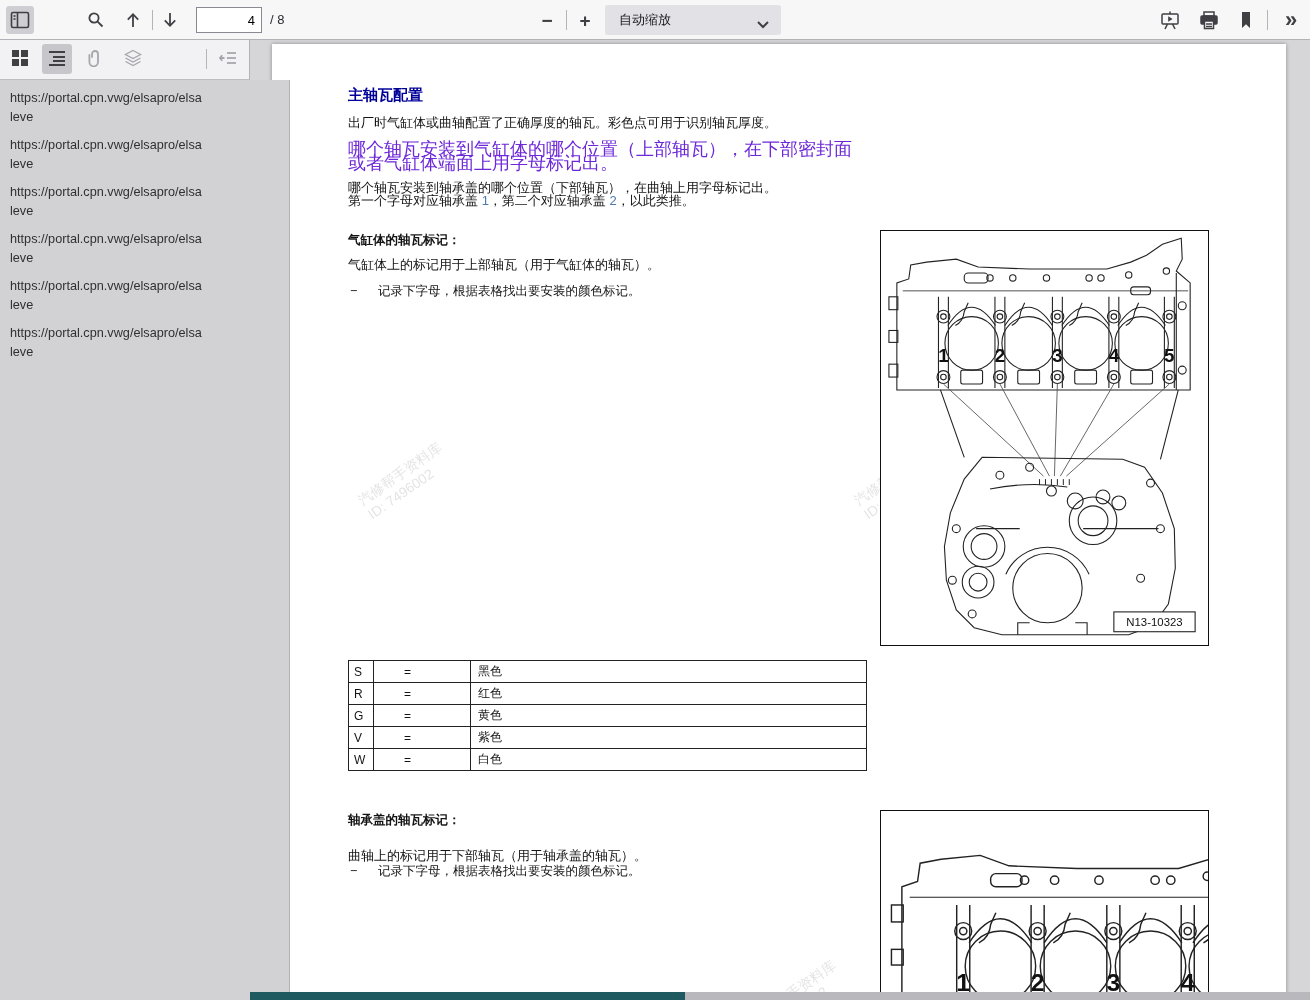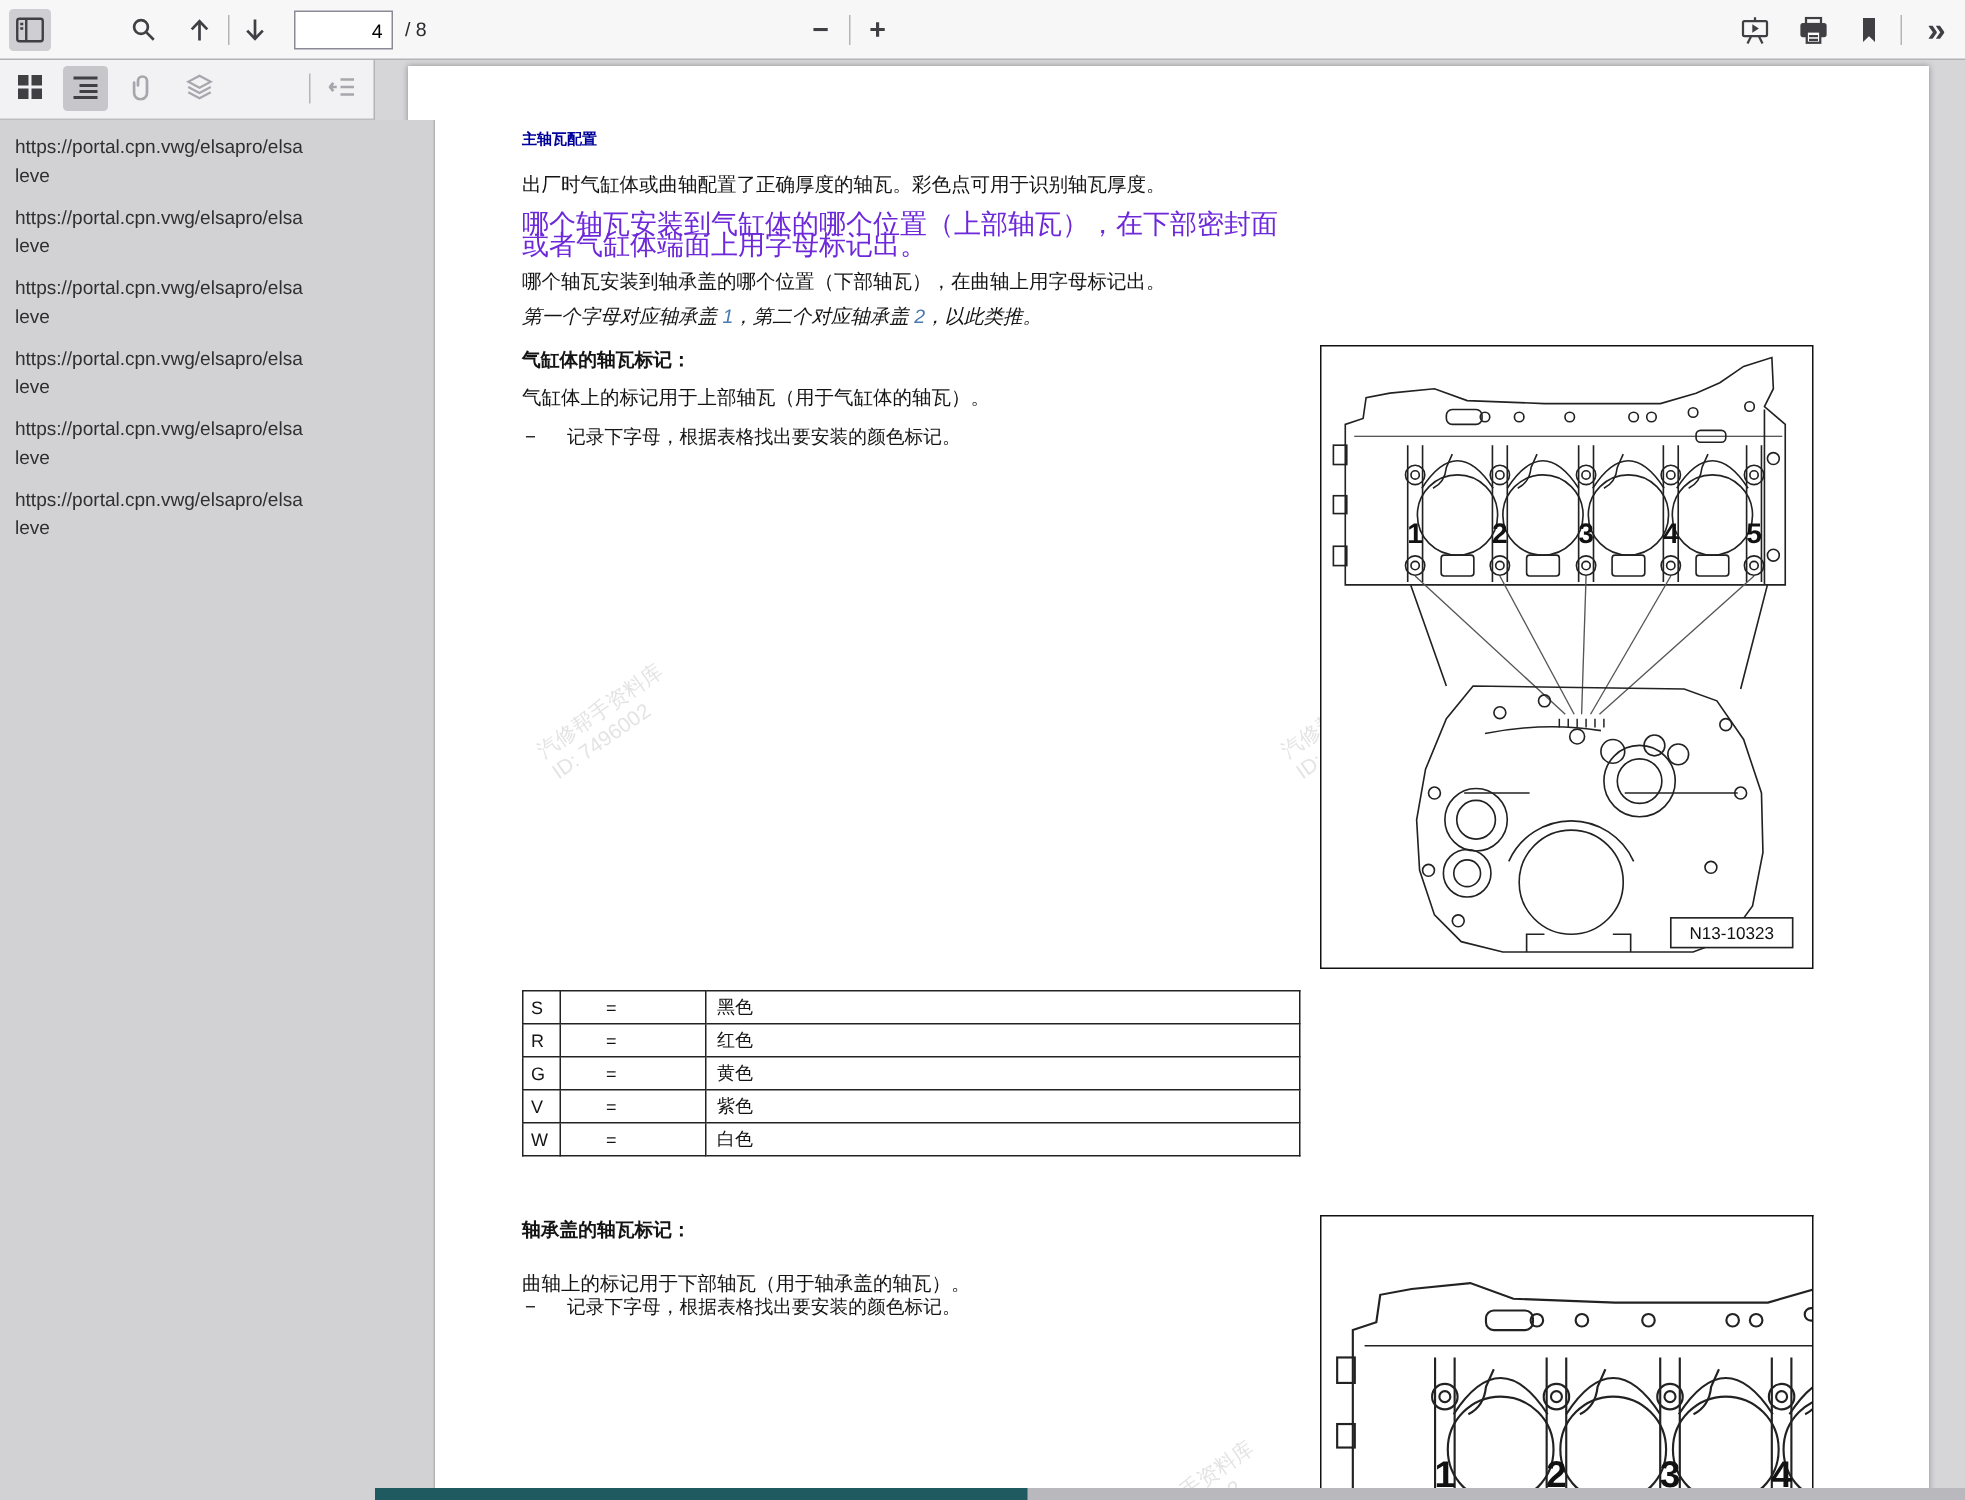--- a/index.html
+++ b/index.html
@@ -31,21 +31,21 @@
            border-right:1px solid #b3b3b6;box-sizing:border-box;overflow:hidden;z-index:20;}
   .outline{padding:9px 0 0 10px;}
   .outline-item{margin-bottom:9px;cursor:pointer;}
   .outline-item div{font-size:12.7px;line-height:19px;color:#303034;white-space:nowrap;overflow:hidden;}
   
   .viewer{position:absolute;left:250px;top:40px;width:1060px;height:960px;overflow:hidden;background:#d6d6d9;}
   .pdf-page{position:absolute;left:22px;top:4px;width:1014px;height:1200px;background:#fff;
             box-shadow:0 0 4px rgba(0,0,0,.35);}
   .pdf-page *{box-sizing:border-box;}
   .abs{position:absolute;}
-  .doc-title{font-size:10px;font-weight:bold;text-align:center;}
+  .doc-title{font-size:15px;font-weight:bold;text-align:center;}
   .body-txt{font-size:13px;color:#141414;line-height:13px;}
   .para{width:506px;font-size:18px;color:#6d28d9;line-height:13px;}
   .bold-head{font-size:12.5px;font-weight:bold;color:#141414;}
   .dash-line{font-size:12.5px;color:#141414;}
   .dash-line .dash{display:inline-block;width:28px;}
   .figure-box{border:1px solid #111;background:#fff;}
   .color-table{border-collapse:collapse;table-layout:fixed;width:518px;}
   .color-table td{border:1px solid #222;height:22px;font-size:12px;color:#141414;padding:0;}
   .color-table .c1{width:25px;padding-left:5px;}
   .color-table .c2{width:97px;padding-left:30px;}
@@ -113,20 +113,28 @@
     <span class="page-total">/ 8</span>
 
     <button class="tbtn" style="left:533px;">
       <span class="glyphbtn">−</span>
     </button>
     <div class="tb-divider" style="left:566px;"></div>
     <button class="tbtn" style="left:571px;">
       <span class="glyphbtn">+</span>
     </button>
 
+    <div class="zoom-select">
+      <span>自动缩放</span>
+      <span class="chev">
+        <svg width="12" height="8" viewBox="0 0 12 8">
+            <polyline points="1,1 6,6 11,1" stroke="#3f3f44" stroke-width="2" fill="none"></polyline>
+          </svg>
+      </span>
+    </div>
 
     <button class="tbtn" style="left:1156px;">
       <span>
         <svg width="20" height="19" viewBox="0 0 20 19">
             <g stroke="#3f3f44" stroke-width="1.5" fill="none">
           <line x1="10" y1="0.5" x2="10" y2="3"></line>
               <rect x="2" y="3" width="16" height="10" rx="1"></rect>
           <line x1="5" y1="18" x2="7.5" y2="13"></line>
               <line x1="15" y1="18" x2="12.5" y2="13"></line>
           <path d="M8.2,5.2 L12.6,8 L8.2,10.8 Z" fill="#3f3f44" stroke="none"></path>
@@ -251,21 +259,21 @@
     <div class="pdf-page">
 
       <div class="abs doc-title" style="left:76px;top:42px;color:#000099;">主轴瓦配置</div>
 
       <div class="abs body-txt" style="left:76px;top:72px;">出厂时气缸体或曲轴配置了正确厚度的轴瓦。彩色点可用于识别轴瓦厚度。</div>
 
       <div class="abs para" style="left:76px;top:98px;line-height:14px;">哪个轴瓦安装到气缸体的哪个位置（上部轴瓦），在下部密封面或者气缸体端面上用字母标记出。</div>
 
       <div class="abs body-txt" style="left:76px;top:137px;">哪个轴瓦安装到轴承盖的哪个位置（下部轴瓦），在曲轴上用字母标记出。</div>
 
-      <div class="abs body-txt" style="left:76px;top:160px;font-style:italic;">
+      <div class="abs body-txt" style="left:76px;top:150px;">
         <span>第一个字母对应轴承盖 </span><span style="color:#4a7aae;">1</span><span>，第二个对应轴承盖 </span><span style="color:#4a7aae;">2</span><span>，以此类推。</span>
       </div>
 
       <div class="abs bold-head" style="left:76px;top:188px;">气缸体的轴瓦标记：</div>
       <div class="abs body-txt" style="left:76px;top:214px;">气缸体上的标记用于上部轴瓦（用于气缸体的轴瓦）。</div>
       <div class="abs dash-line" style="left:78px;top:239px;">
         <span class="dash">−</span><span>记录下字母，根据表格找出要安装的颜色标记。</span>
       </div>
 
       <div class="wm" style="left:84px;top:420px;">

